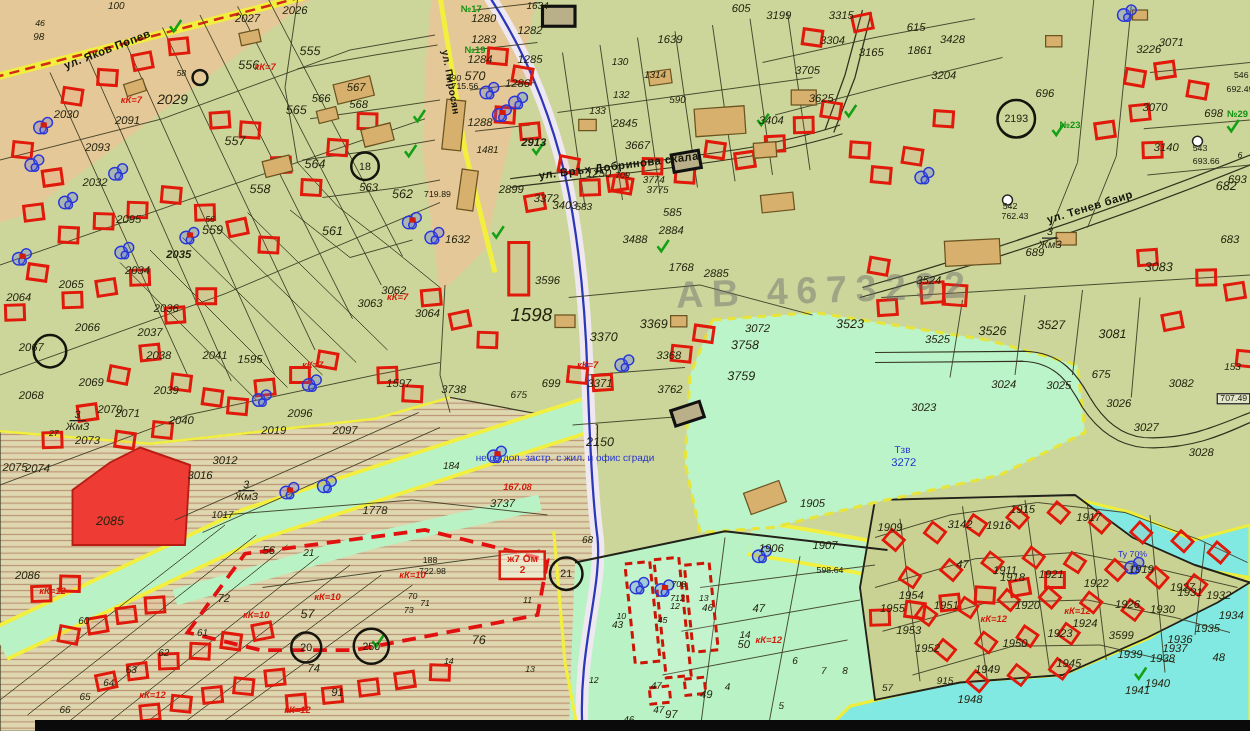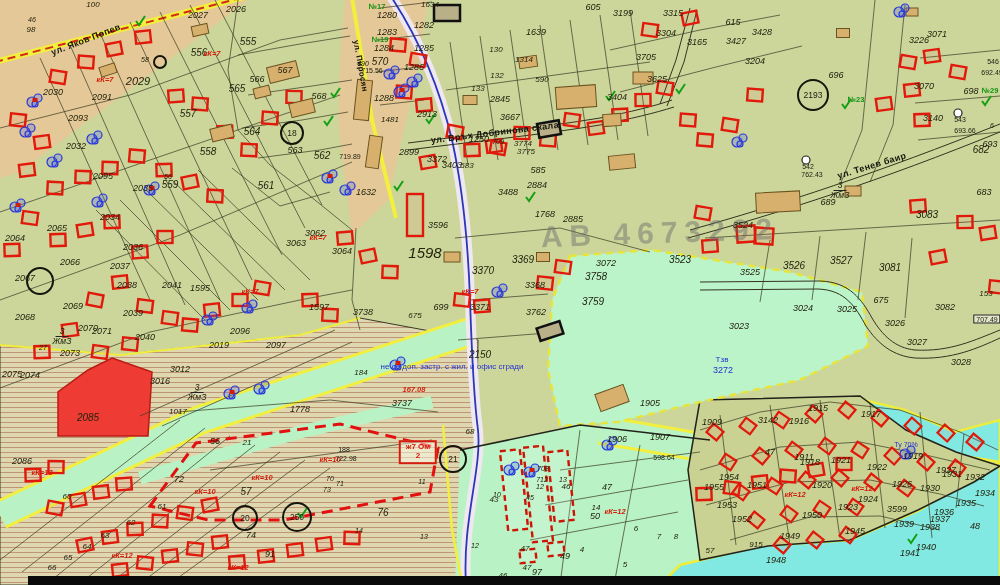--- a/index.html
+++ b/index.html
@@ -483,21 +483,21 @@
       <span class="lbl" style="left: 93px; top: 5px; font-size: 8px;">100</span>
       <span class="lbl" style="left: 236px; top: 9px; font-size: 9px;">2026</span>
       <span class="lbl" style="left: 198px; top: 15px; font-size: 9px;">2027</span>
       <span class="lbl" style="left: 138px; top: 81px; font-size: 11px;">2029</span>
       <span class="lbl" style="left: 53px; top: 92px; font-size: 9px;">2030</span>
       <span class="lbl" style="left: 102px; top: 97px; font-size: 9px;">2091</span>
       <span class="lbl" style="left: 78px; top: 118px; font-size: 9px;">2093</span>
       <span class="lbl" style="left: 76px; top: 146px; font-size: 9px;">2032</span>
       <span class="lbl" style="left: 103px; top: 176px; font-size: 9px;">2095</span>
       <span class="lbl" style="left: 110px; top: 217px; font-size: 9px;">2034</span>
-      <span class="lbl" style="left: 143px; top: 188px; font-size: 9px;">2035</span>
+      <span class="lbl" style="left: 143px; top: 204px; font-size: 9px; font-weight: bold;">2035</span>
       <span class="lbl" style="left: 133px; top: 247px; font-size: 9px;">2036</span>
       <span class="lbl" style="left: 120px; top: 266px; font-size: 9px;">2037</span>
       <span class="lbl" style="left: 127px; top: 285px; font-size: 9px;">2038</span>
       <span class="lbl" style="left: 133px; top: 313px; font-size: 9px;">2039</span>
       <span class="lbl" style="left: 145px; top: 337px; font-size: 9px;">2040</span>
       <span class="lbl" style="left: 172px; top: 285px; font-size: 9px;">2041</span>
       <span class="lbl" style="left: 15px; top: 238px; font-size: 9px;">2064</span>
       <span class="lbl" style="left: 57px; top: 228px; font-size: 9px;">2065</span>
       <span class="lbl" style="left: 70px; top: 262px; font-size: 9px;">2066</span>
       <span class="lbl" style="left: 25px; top: 278px; font-size: 9px;">2067</span>
@@ -516,34 +516,34 @@
       <span class="lbl" style="left: 208px; top: 152px; font-size: 10px;">558</span>
       <span class="lbl" style="left: 170px; top: 185px; font-size: 10px;">559</span>
       <span class="lbl" style="left: 168px; top: 176px; font-size: 7px;">56</span>
       <span class="lbl" style="left: 266px; top: 186px; font-size: 10px;">561</span>
       <span class="lbl" style="left: 322px; top: 156px; font-size: 10px;">562</span>
       <span class="lbl" style="left: 295px; top: 150px; font-size: 9px;">563</span>
       <span class="lbl" style="left: 252px; top: 132px; font-size: 10px;">564</span>
       <span class="lbl" style="left: 237px; top: 89px; font-size: 10px;">565</span>
       <span class="lbl" style="left: 257px; top: 79px; font-size: 9px;">566</span>
       <span class="lbl" style="left: 285px; top: 70px; font-size: 9px;">567</span>
-      <span class="lbl" style="left: 287px; top: 96px; font-size: 9px; margin-left: 32px;">568</span>
+      <span class="lbl" style="left: 287px; top: 84px; font-size: 9px;">568</span>
       <span class="lbl" style="left: 336px; top: 62px; font-size: 10px; margin-left: 44px;">570</span>
       <span class="lbl" style="left: 145px; top: 59px; font-size: 7px;">58</span>
       <span class="lbl" style="left: 430px; top: 5px; font-size: 8px;">1634</span>
       <span class="lbl" style="left: 387px; top: 15px; font-size: 9px;">1280</span>
       <span class="lbl" style="left: 424px; top: 25px; font-size: 9px;">1282</span>
       <span class="lbl" style="left: 387px; top: 32px; font-size: 9px;">1283</span>
       <span class="lbl" style="left: 384px; top: 48px; font-size: 9px;">1284</span>
       <span class="lbl" style="left: 424px; top: 48px; font-size: 9px;">1285</span>
       <span class="lbl" style="left: 414px; top: 67px; font-size: 9px;">1286</span>
       <span class="lbl" style="left: 384px; top: 98px; font-size: 9px;">1288</span>
       <span class="lbl" style="left: 363px; top: 63px; font-size: 7px;">490</span>
       <span class="lbl" style="left: 390px; top: 120px; font-size: 8px;">1481</span>
-      <span class="lbl" style="left: 427px; top: 114px; font-size: 9px;">2913</span>
+      <span class="lbl" style="left: 427px; top: 114px; font-size: 9px; font-weight: bold;">2913</span>
       <span class="lbl" style="left: 437px; top: 139px; font-size: 9px; margin-left: 42px;">1250</span>
       <span class="lbl" style="left: 409px; top: 152px; font-size: 9px;">2899</span>
       <span class="lbl" style="left: 366px; top: 192px; font-size: 9px;">1632</span>
       <span class="lbl" style="left: 593px; top: 7px; font-size: 9px;">605</span>
       <span class="lbl" style="left: 623px; top: 13px; font-size: 9px;">3199</span>
       <span class="lbl" style="left: 673px; top: 13px; font-size: 9px;">3315</span>
       <span class="lbl" style="left: 666px; top: 33px; font-size: 9px;">3304</span>
       <span class="lbl" style="left: 697px; top: 42px; font-size: 9px;">3165</span>
       <span class="lbl" style="left: 755px; top: 61px; font-size: 9px;">3204</span>
       <span class="lbl" style="left: 646px; top: 57px; font-size: 9px;">3705</span>
@@ -564,21 +564,21 @@
       <span class="lbl" style="left: 508px; top: 192px; font-size: 9px;">3488</span>
       <span class="lbl" style="left: 537px; top: 185px; font-size: 9px;">2884</span>
       <span class="lbl" style="left: 498px; top: 141px; font-size: 7px;">709</span>
       <span class="lbl" style="left: 523px; top: 144px; font-size: 8px;">3774</span>
       <span class="lbl" style="left: 526px; top: 152px; font-size: 8px;">3775</span>
       <span class="lbl" style="left: 545px; top: 214px; font-size: 9px;">1768</span>
       <span class="lbl" style="left: 573px; top: 219px; font-size: 9px;">2885</span>
       <span class="lbl" style="left: 990px; top: 144px; font-size: 9px;">693</span>
       <span class="lbl" style="left: 733px; top: 22px; font-size: 9px;">615</span>
       <span class="lbl" style="left: 762px; top: 32px; font-size: 9px;">3428</span>
-      <span class="lbl" style="left: 736px; top: 41px; font-size: 9px;">3427</span>
+      <span class="lbl" style="left: 736px; top: 41px; font-size: 9px;">1861</span>
       <span class="lbl" style="left: 919px; top: 40px; font-size: 9px;">3226</span>
       <span class="lbl" style="left: 937px; top: 34px; font-size: 9px;">3071</span>
       <span class="lbl" style="left: 836px; top: 75px; font-size: 9px;">696</span>
       <span class="lbl" style="left: 924px; top: 86px; font-size: 9px;">3070</span>
       <span class="lbl" style="left: 971px; top: 91px; font-size: 9px;">698</span>
       <span class="lbl" style="left: 933px; top: 118px; font-size: 9px;">3140</span>
       <span class="lbl" style="left: 981px; top: 150px; font-size: 10px;">682</span>
       <span class="lbl" style="left: 984px; top: 192px; font-size: 9px;">683</span>
       <span class="lbl" style="left: 828px; top: 202px; font-size: 9px;">689</span>
       <span class="lbl" style="left: 992px; top: 125px; font-size: 7px;">6</span>

